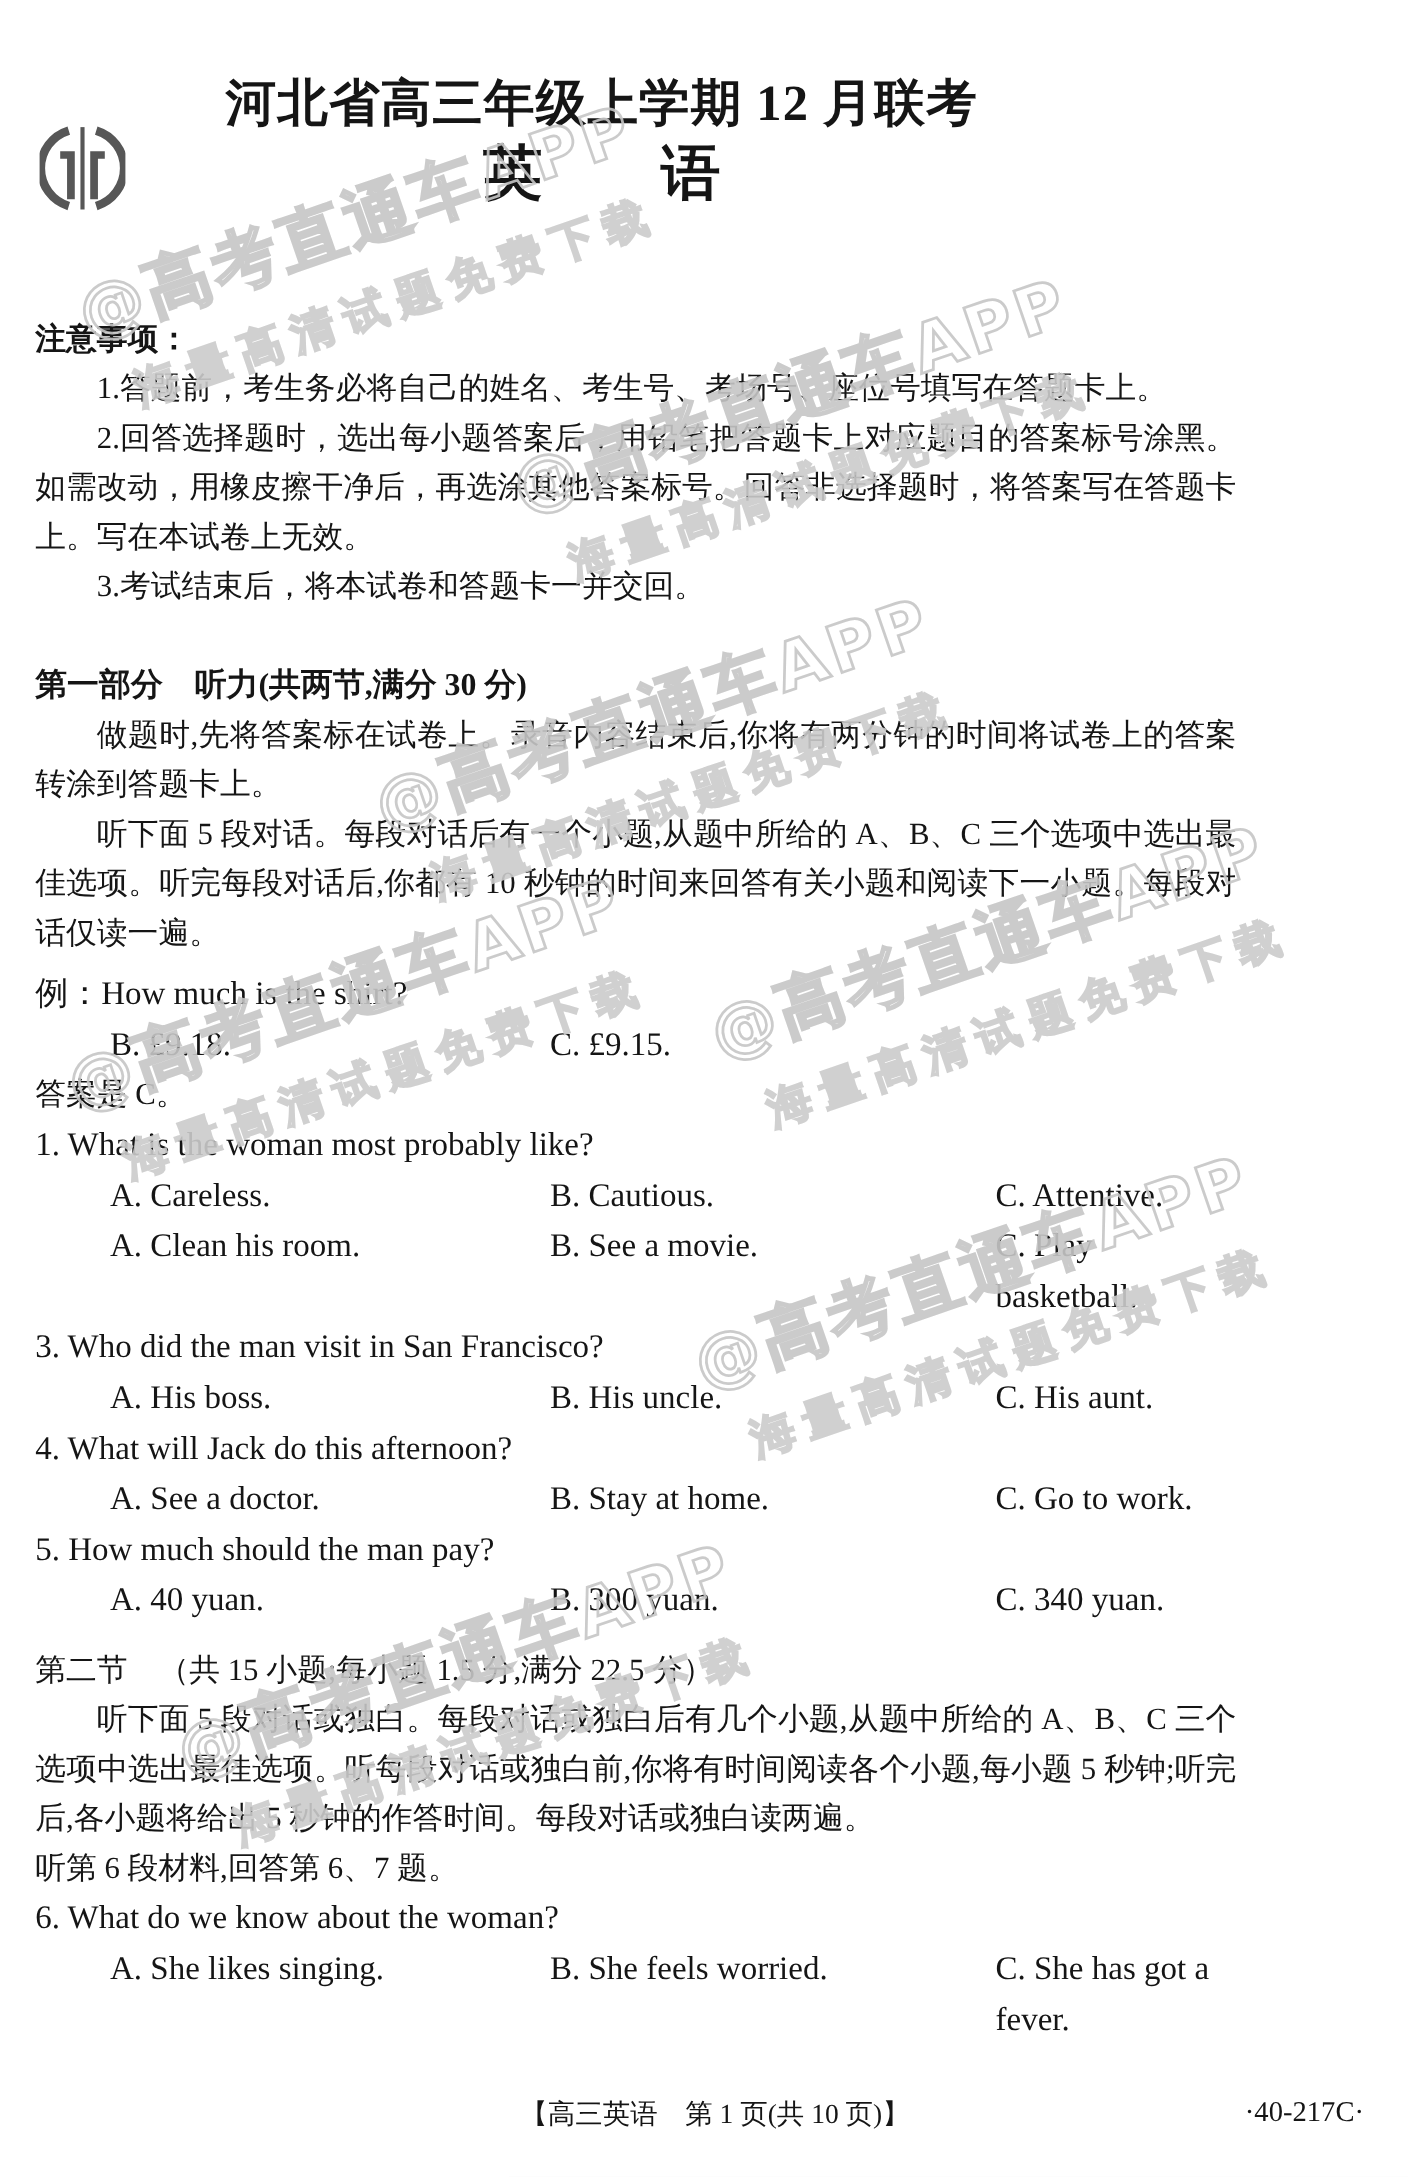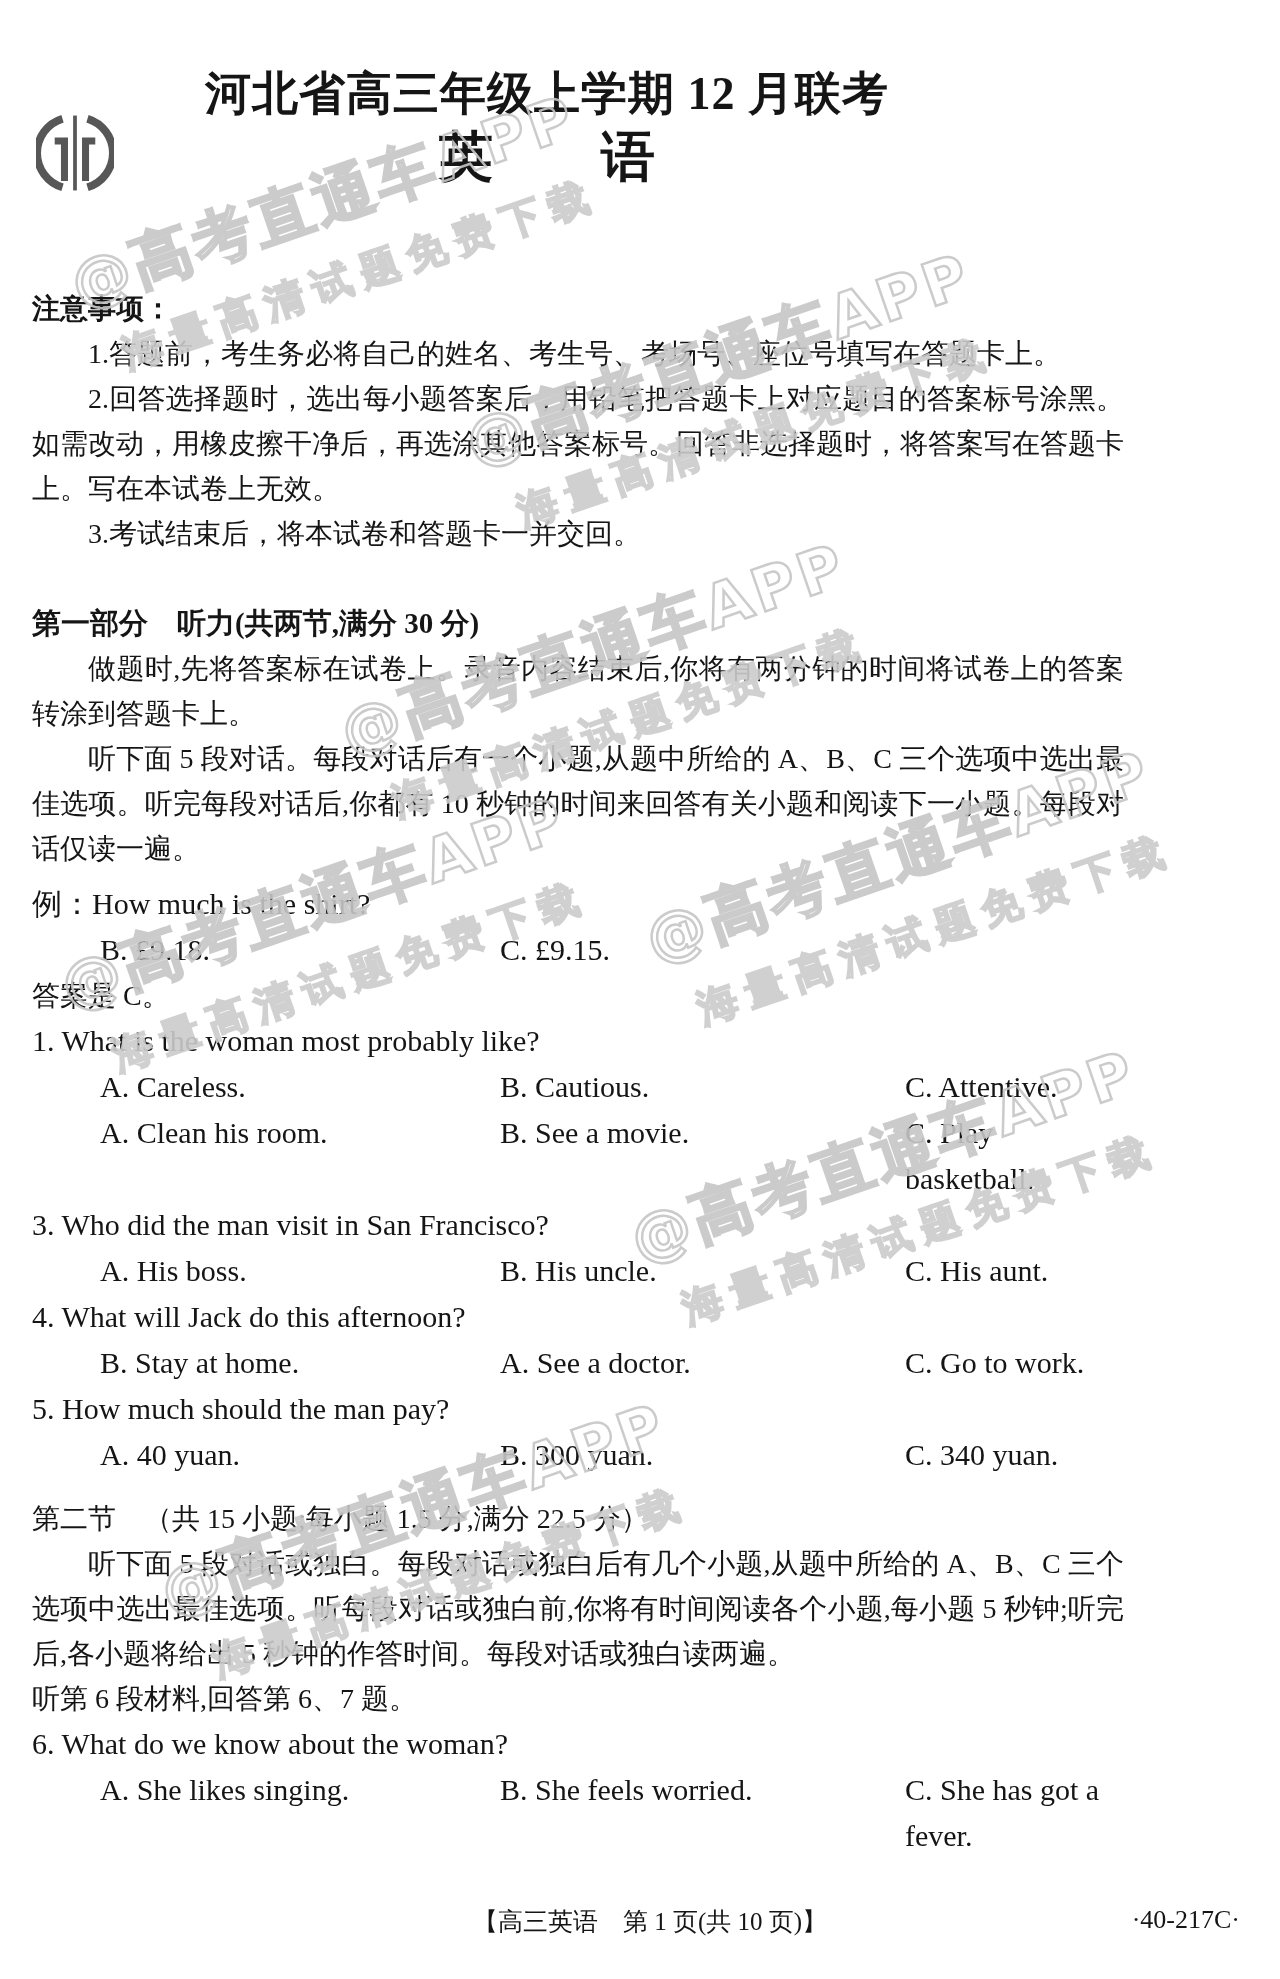--- a/index.html
+++ b/index.html
@@ -169,22 +169,22 @@
 
     <div class="en">3. Who did the man visit in San Francisco?</div>
     <div class="opts">
       <span>A. His boss.</span>
       <span>B. His uncle.</span>
       <span>C. His aunt.</span>
     </div>
 
     <div class="en">4. What will Jack do this afternoon?</div>
     <div class="opts">
+      <span>A. See a doctor.</span>
       <span>B. Stay at home.</span>
-      <span>A. See a doctor.</span>
       <span>C. Go to work.</span>
     </div>
 
     <div class="en">5. How much should the man pay?</div>
     <div class="opts">
       <span>A. 40 yuan.</span>
       <span>B. 300 yuan.</span>
       <span>C. 340 yuan.</span>
     </div>
 

